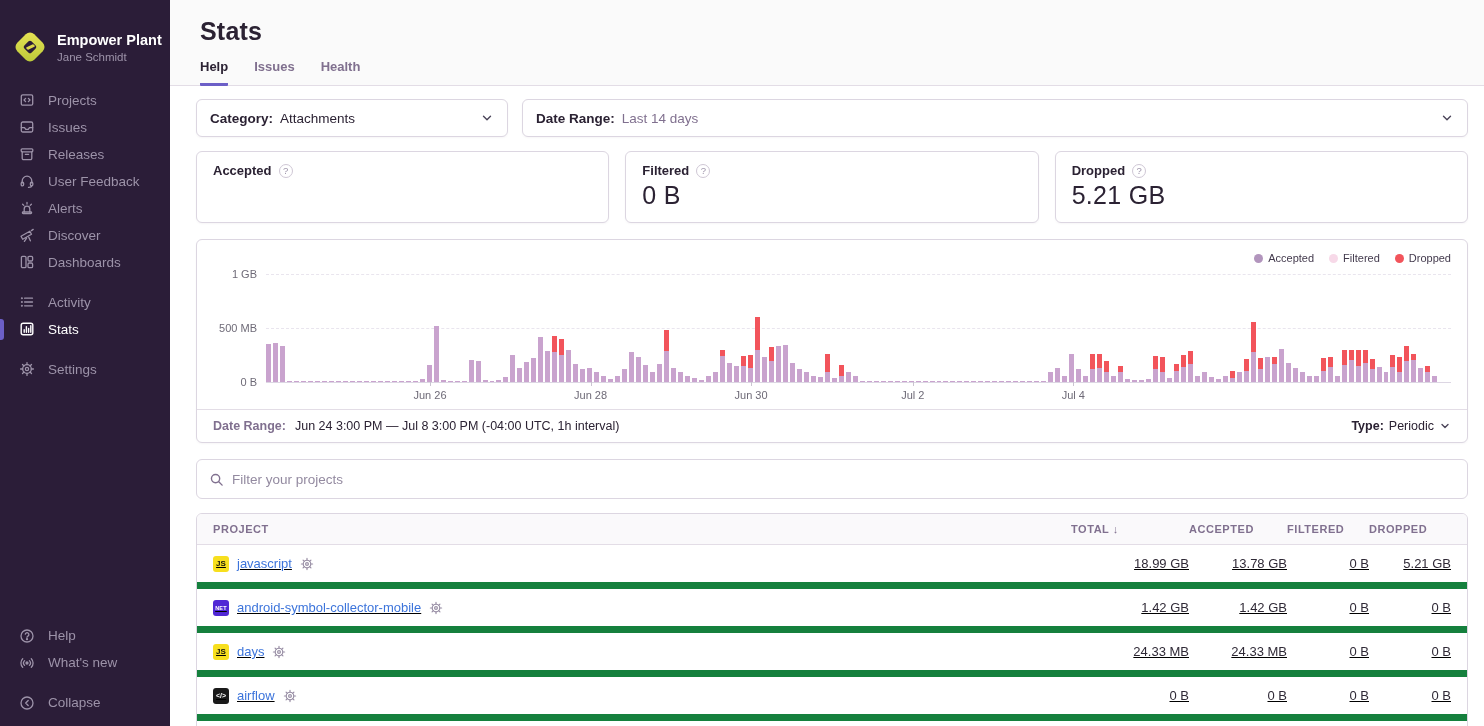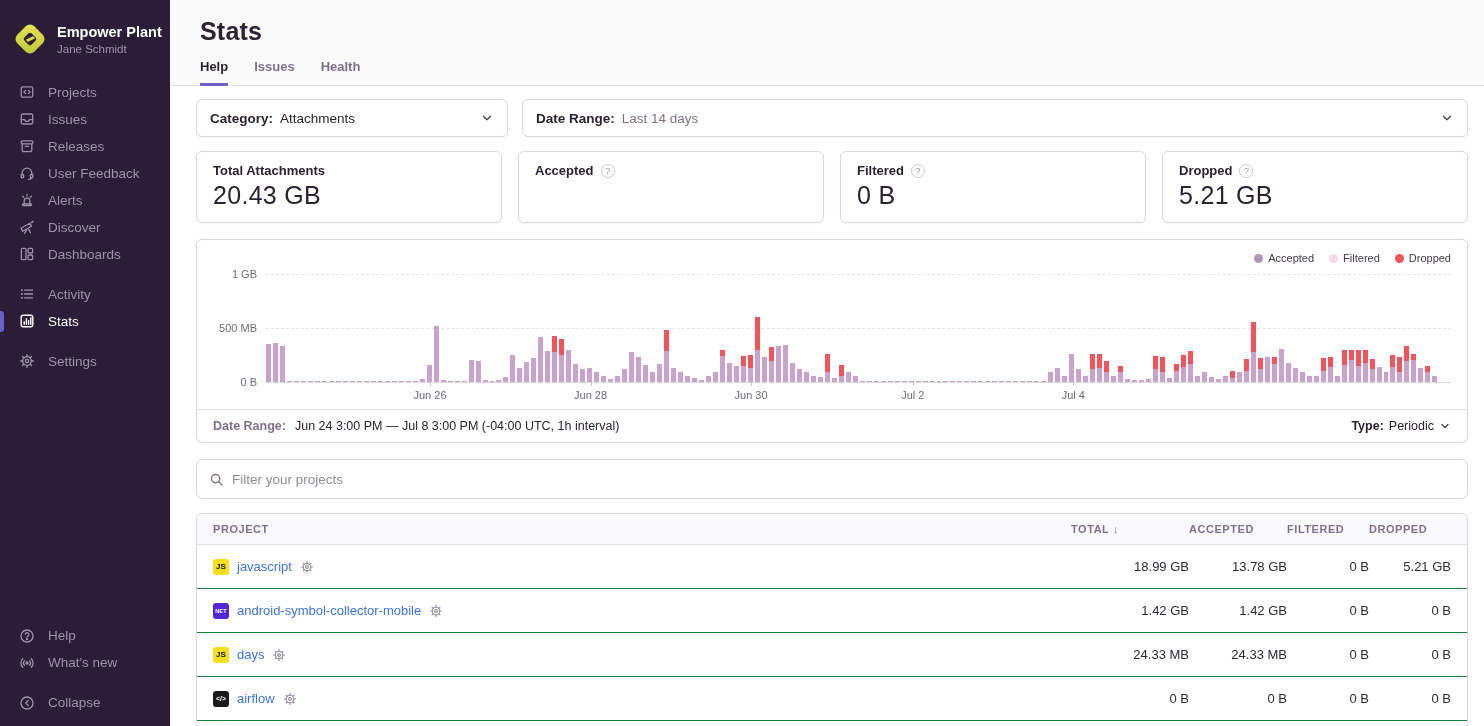--- a/index.html
+++ b/index.html
@@ -2,21 +2,21 @@
 <html><head>
 <meta charset="utf-8">
 <style>
   * { margin:0; padding:0; box-sizing:border-box; }
   html,body { width:1484px; height:726px; overflow:hidden; background:#fff;
     font-family:"Liberation Sans", sans-serif; }
   body { display:flex; }
 
   
   .sidebar { width:170px; flex-shrink:0; background:#2b1d38; color:#9d93a9;
-    display:flex; flex-direction:column; padding-top:20px; }
+    display:flex; flex-direction:column; padding-top:28px; }
   .org-block { display:flex; align-items:flex-start; gap:10px; padding:2px 10px 14px 13px; cursor:pointer; }
   .org-logo { width:34px; height:34px; position:relative; flex-shrink:0; }
   .org-logo .diamond { position:absolute; left:5px; top:5px; width:24px; height:24px;
     background:linear-gradient(135deg,#e9e455,#b9c838); border-radius:6px; transform:rotate(45deg); }
   .org-logo .inner { position:absolute; left:12px; top:12px; width:10px; height:10px;
     background:#2b1d38; border-radius:2px; transform:rotate(45deg); }
   .org-logo .spark { position:absolute; left:15.5px; top:13px; width:3px; height:8px;
     background:#dcd74a; transform:rotate(45deg) skewX(-18deg); border-radius:1px; }
   .org-text { line-height:1.25; padding-top:1px; min-width:0; }
   .org-name { color:#fff; font-weight:bold; font-size:14.5px; white-space:nowrap; display:flex; align-items:center; gap:4px; }
@@ -105,21 +105,21 @@
     font-family:"Liberation Sans", sans-serif; background:transparent; }
   .filter-box input::placeholder { color:#938aa0; }
 
   
   .table-card { margin-top:14px; border:1px solid #dcd6e1; border-radius:6px;
     overflow:hidden; background:#fff; }
   .t-grid { display:grid; grid-template-columns:1fr 118px 98px 82px 82px; align-items:center; }
   .t-header { background:#faf9fb; border-bottom:1px solid #e3dde6; padding:9px 16px;
     font-size:11px; font-weight:bold; color:#80708f; letter-spacing:.05em; }
   .t-header .num { text-align:left; }
-  .t-row { padding:0 16px; height:44px; border-bottom:1px solid #15803d; font-size:13px; }
+  .t-row { padding:0 16px; height:44px; border-bottom:7px solid #15803d; font-size:13px;text-decoration:underline; }
   .t-row .num { text-align:right; color:#2f2936; }
   .proj-cell { display:flex; align-items:center; gap:8px; }
   .badge { width:16px; height:16px; border-radius:3px; display:flex; align-items:center;
     justify-content:center; font-weight:bold; flex-shrink:0; }
   .badge.js   { background:#f7df1e; color:#14140c; font-size:8px; }
   .badge.net  { background:#5027d5; color:#fff; font-size:5.5px; letter-spacing:.2px; }
   .badge.code { background:#1a1a1a; color:#fff; font-size:7px; }
   .proj-link { color:#3c74db; cursor:pointer; }
   .gear-btn { color:#9b91a7; display:flex; cursor:pointer; }
 </style>
@@ -285,28 +285,20 @@
         <span class="dd-value muted">Last 14 days</span>
         <span class="dd-chevron">
             <svg width="14" height="14" viewBox="0 0 16 16" fill="none" stroke="currentColor" stroke-width="1.6" stroke-linecap="round" stroke-linejoin="round">
               <path d="M4 6l4 4 4-4"></path>
             </svg>
           </span>
       </div>
     </div>
 
     <div class="cards-row">
-      <div class="score-card">
-        <div class="card-title">
-            <span>Total Attachments</span>
-          </div>
-        <div class="card-value-row">
-            <span class="card-value">20.43 GB</span>
-          </div>
-      </div>
       <div class="score-card">
         <div class="card-title">
             <span>Accepted</span>
             <span class="help-circle">?</span>
           </div>
       </div>
       <div class="score-card">
         <div class="card-title">
             <span>Filtered</span>
             <span class="help-circle">?</span>

